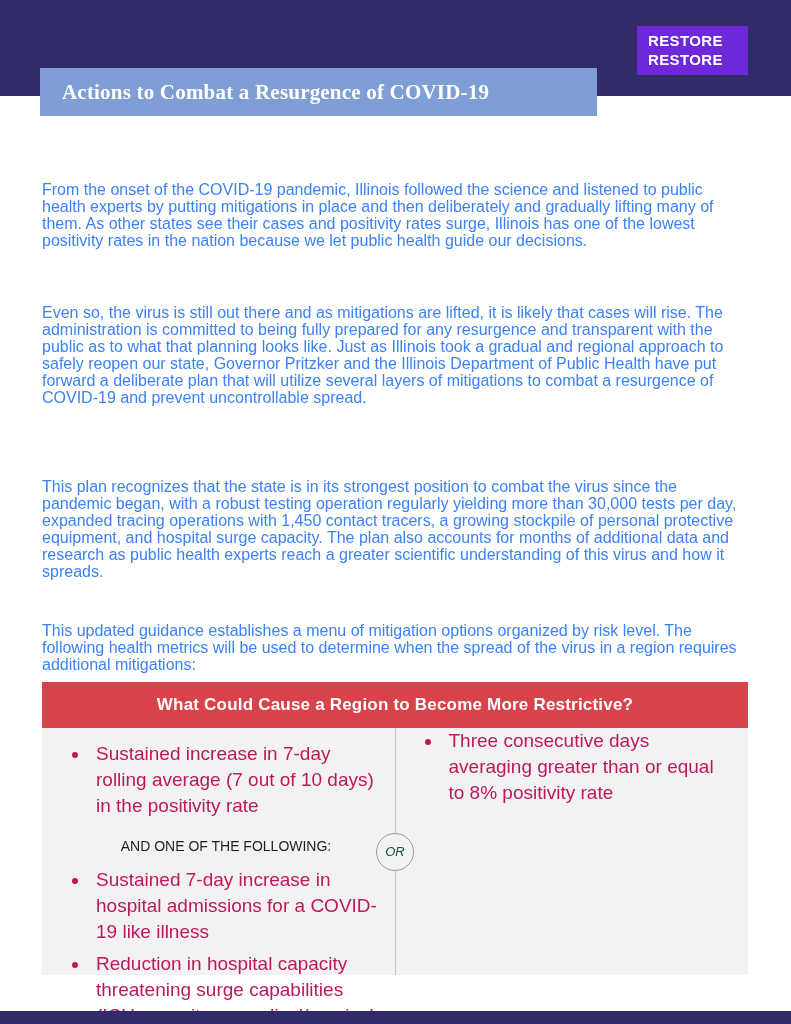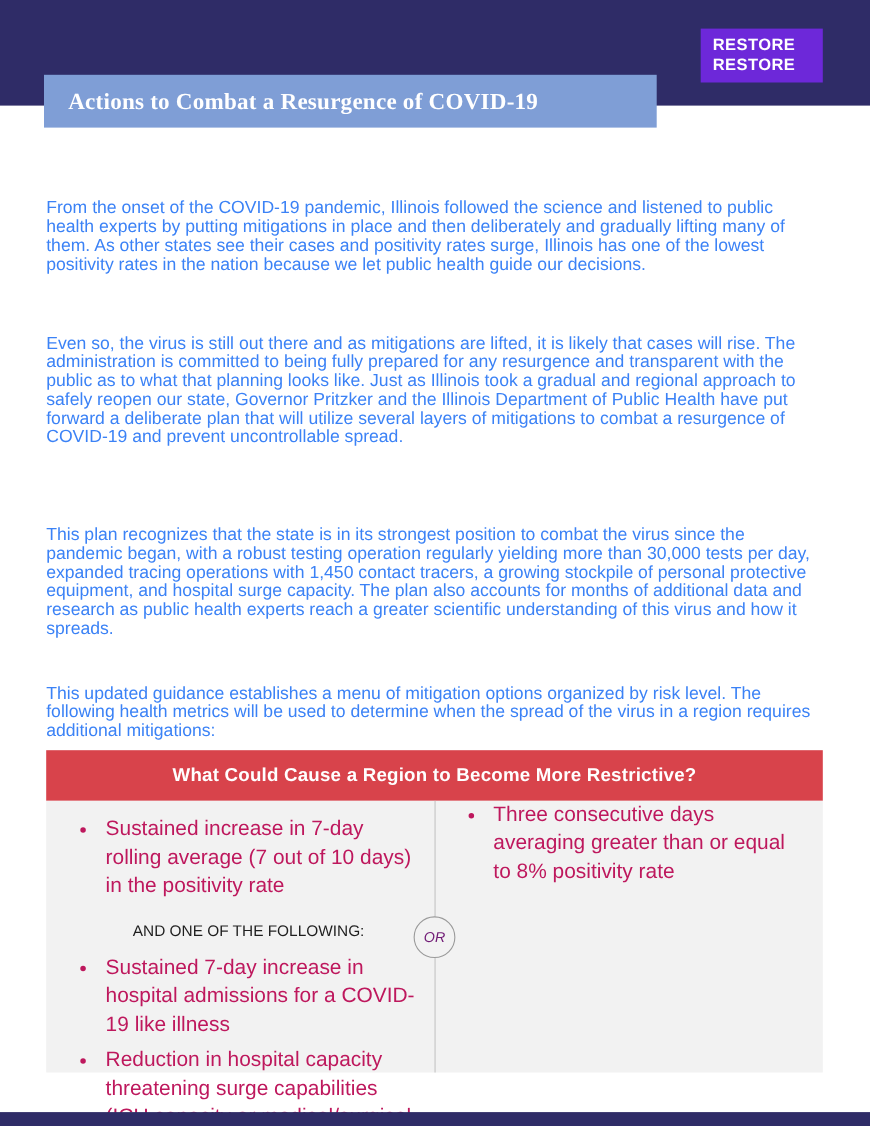--- a/index.html
+++ b/index.html
@@ -111,21 +111,21 @@
     top: calc(50% - 19px);
     width: 38px; height: 38px;
     border-radius: 50%;
     background: #f2f2f2;
     border: 1px solid #9a9a9a;
     display: flex;
     align-items: center;
     justify-content: center;
     font-size: 13px;
     font-style: italic;
-    color: #701a75;
+    color: #14532d;
   }
   ul.bullets {
     list-style: disc;
     padding-left: 24px;
     font-size: 19px;
     line-height: 26px;
     color: #be185d;
   }
   ul.bullets li { padding-left: 6px; margin-bottom: 6px; }
   .col-left ul.bullets li { max-width: 302px; }

